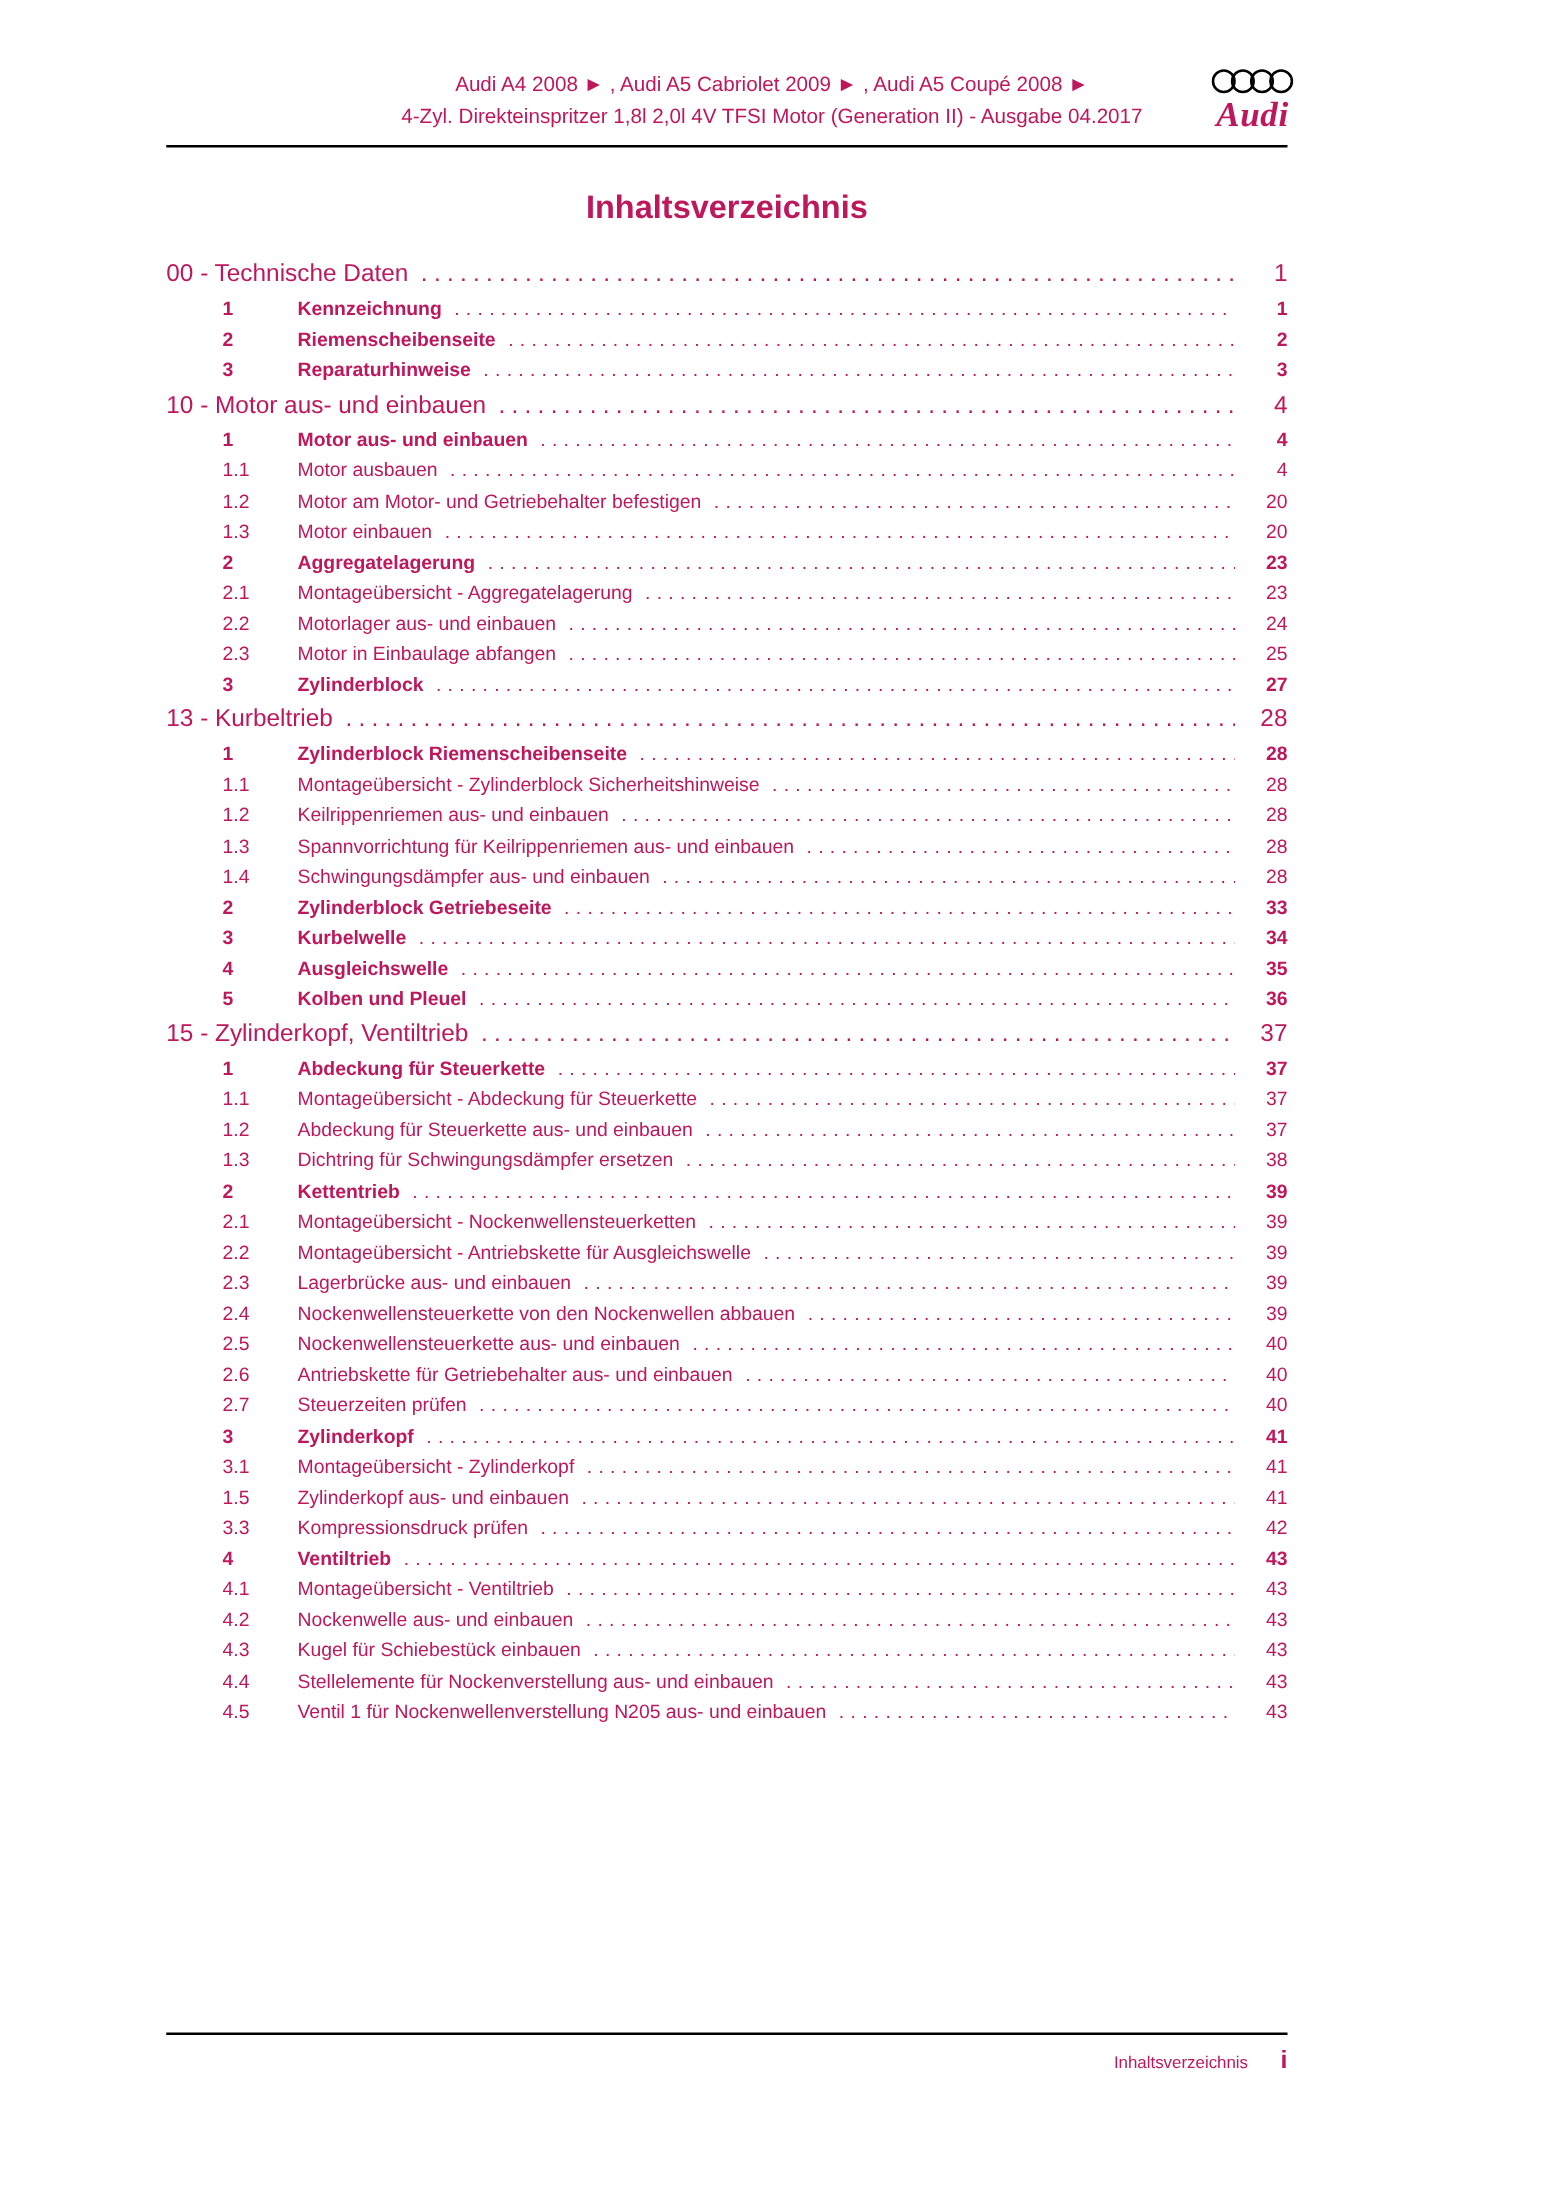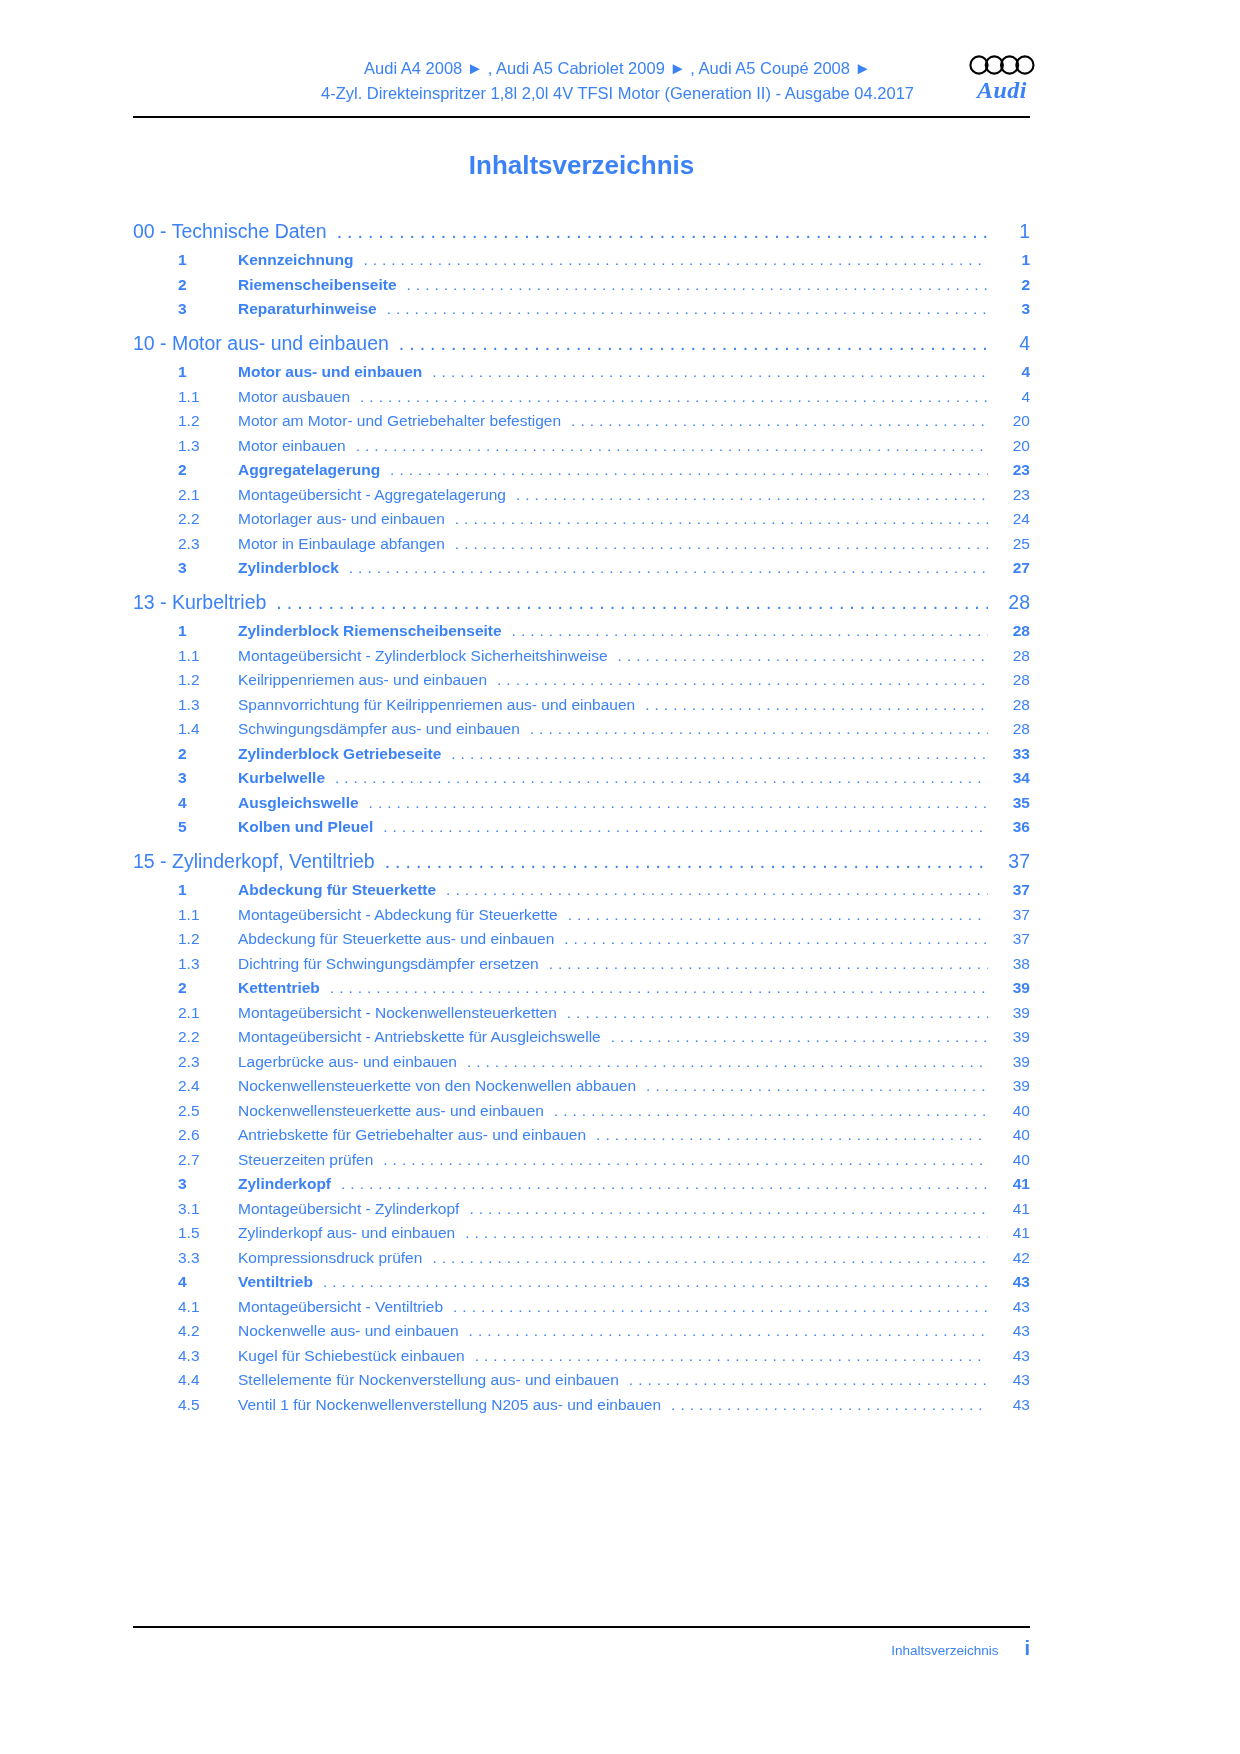--- a/index.html
+++ b/index.html
@@ -1,46 +1,46 @@
 <!DOCTYPE html>
 <html><head>
 <meta charset="utf-8">
 <style>
   * { box-sizing: border-box; }
   html, body { margin: 0; padding: 0; background: #ffffff; }
   .page {
     width: 1240px; height: 1754px;
-    background: #ffffff; color: #3b82f6;
+    background: #ffffff; color: #be185d;
     position: relative; overflow: hidden;
     font-family: "Liberation Sans", sans-serif;
   }
   
   .header {
     position: absolute; left: 133px; width: 897px; top: 56px;
     border-bottom: 2px solid #000; padding-bottom: 10px;
   }
   .header-lines { text-align: center; font-size: 16.5px; line-height: 25px; padding-left: 72px; }
   .brand {
     position: absolute; right: -8px; top: -2px; width: 72px;
     display: flex; flex-direction: column; align-items: center;
   }
   .rings { width: 66px; height: 22px; }
   .wordmark {
     font-family: "Liberation Serif", serif; font-style: italic; font-weight: bold;
-    font-size: 24px; margin-top: 1px; letter-spacing: 0.5px;
+    font-size: 28px; margin-top: 1px; letter-spacing: 0.5px;
   }
   
   .title {
     position: absolute; top: 150px; left: 133px; width: 897px;
     text-align: center; font-size: 26px; font-weight: bold; margin: 0;
   }
   
   .toc { position: absolute; top: 206px; left: 133px; width: 897px; }
   .row { display: flex; align-items: baseline; white-space: nowrap; }
-  .row.chapter { font-size: 19.5px; line-height: 24px; margin-top: 13px; margin-bottom: 7px; }
+  .row.chapter { font-size: 19.5px; line-height: 24px; margin-top: 1px; margin-bottom: 7px; }
   .row.section { font-size: 15.5px; line-height: 19px; margin-bottom: 5.5px; padding-left: 45px; }
   .num { flex: 0 0 60px; }
   .label { flex: 0 0 auto; }
   .dots { flex: 1 1 auto; overflow: hidden; margin: 0 8px 0 10px; font-weight: 400; }
   .dots::after {
     content: "......................................................................................................................................................";
     letter-spacing: 5px;
   }
   .page-num { flex: 0 0 auto; min-width: 34px; text-align: right; }
   .row.bold .num, .row.bold .label, .row.bold .page-num { font-weight: bold; }

